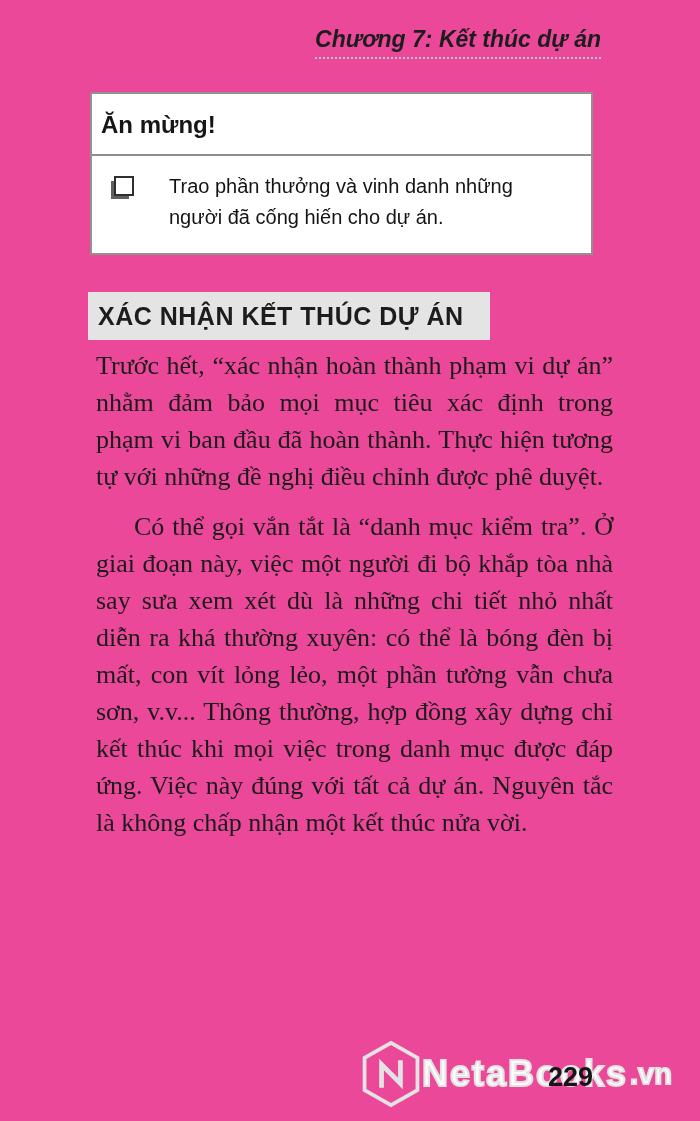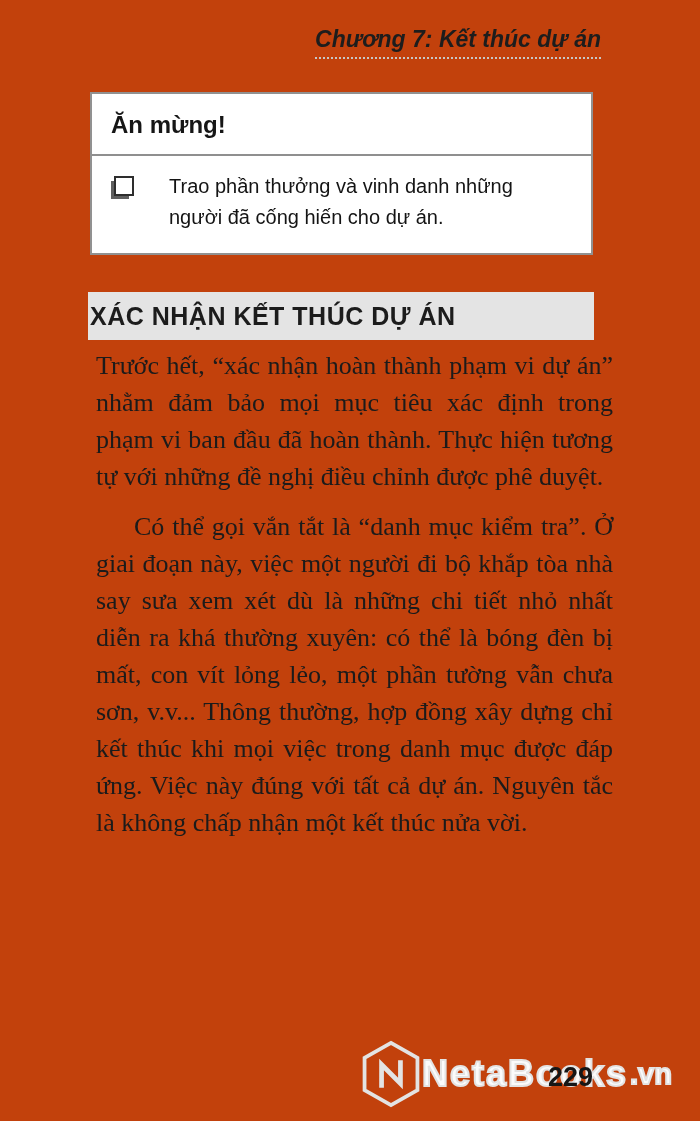--- a/index.html
+++ b/index.html
@@ -4,21 +4,21 @@
 <style>
   html, body {
     margin: 0;
     padding: 0;
     background: #ffffff;
   }
   .page {
     position: relative;
     width: 700px;
     height: 1121px;
-    background: #c2410c;
+    background: #ec4899;
     overflow: hidden;
     font-family: "Liberation Serif", serif;
   }
 
   
   .chapter-header {
     position: absolute;
     top: 26px;
     right: 99px;
     font-family: "Liberation Sans", sans-serif;
@@ -39,21 +39,21 @@
     box-sizing: border-box;
     border: 2px solid #919191;
     background: #ffffff;
   }
   .celebrate-box-title {
     font-family: "Liberation Sans", sans-serif;
     font-weight: bold;
     font-size: 24px;
     line-height: 28px;
     color: #161616;
-    padding: 17px 22px 15px 19px;
+    padding: 17px 22px 15px 9px;
   }
   .celebrate-box-divider {
     height: 0;
     border-top: 2px solid #8f8f8f;
   }
   .celebrate-box-item {
     display: flex;
     align-items: flex-start;
     padding: 15px 20px 20px 22px;
   }
@@ -72,27 +72,27 @@
     font-size: 20px;
     line-height: 31px;
     color: #141414;
   }
 
   
   .section-heading {
     position: absolute;
     left: 88px;
     top: 292px;
-    width: 506px;
+    width: 402px;
     height: 48px;
     box-sizing: border-box;
     background: #e4e4e4;
     display: flex;
     align-items: center;
-    padding-left: 2px;
+    padding-left: 10px;
     font-family: "Liberation Sans", sans-serif;
     font-weight: bold;
     font-size: 25px;
     letter-spacing: 0.5px;
     color: #1c1c1c;
   }
 
   
   .body-text {
     position: absolute;

